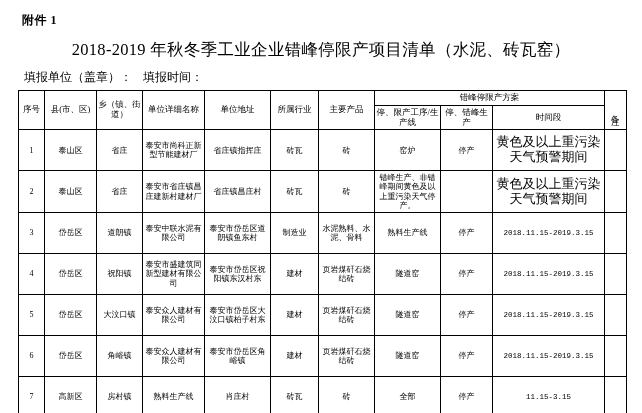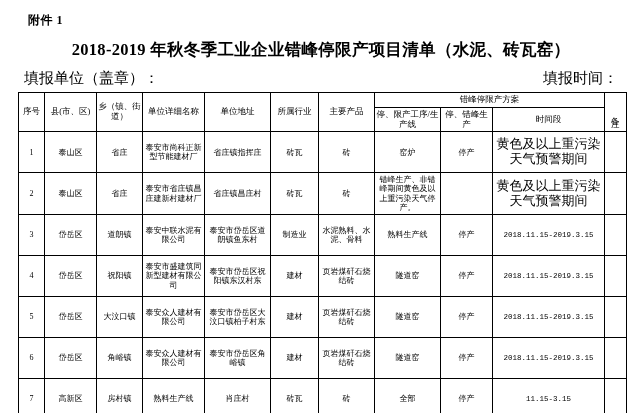--- a/index.html
+++ b/index.html
@@ -18,35 +18,35 @@
     position: relative;
     width: 642px;
     height: 413px;
     box-sizing: border-box;
     padding: 10px 18px 0 18px;
   }
   .doc-number {
     font-size: 12px;
     font-weight: bold;
     letter-spacing: 0.5px;
-    margin: 2px 0 0 10px;
+    margin: 2px 0 0 4px;
   }
   .doc-title {
     text-align: center;
     font-size: 16.5px;
-    font-weight: bold;
+    font-weight: normal;
     letter-spacing: 0.3px;
     margin: 10px 0 8px 0;
     white-space: nowrap;
   }
   .meta-row {
     display: flex;
-    justify-content: space-between;
-    font-size: 15px;
+    font-size: 12px;
     padding: 0 6px 4px 6px;
+    gap: 11px;
   }
   table.listing {
     border-collapse: collapse;
     width: 100%;
     table-layout: fixed;
     font-size: 8px;
     line-height: 1.15;
   }
   table.listing th,
   table.listing td {

